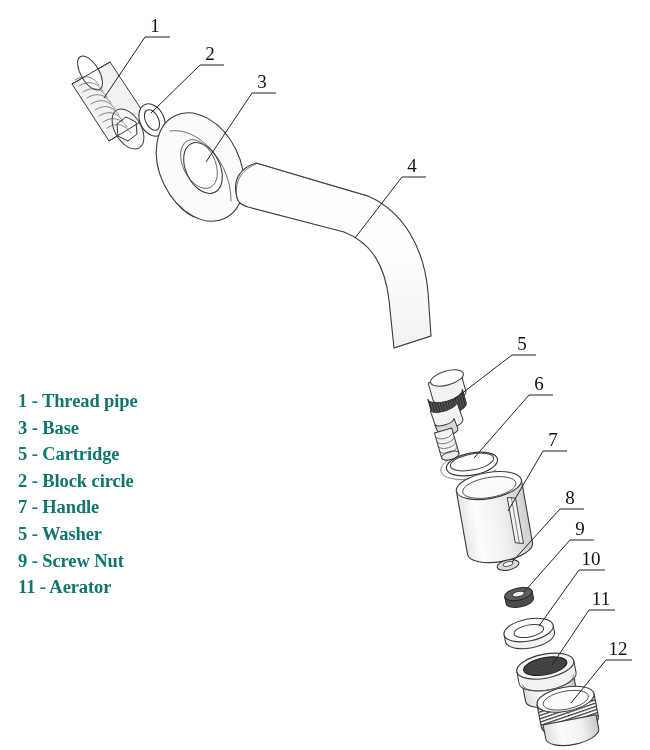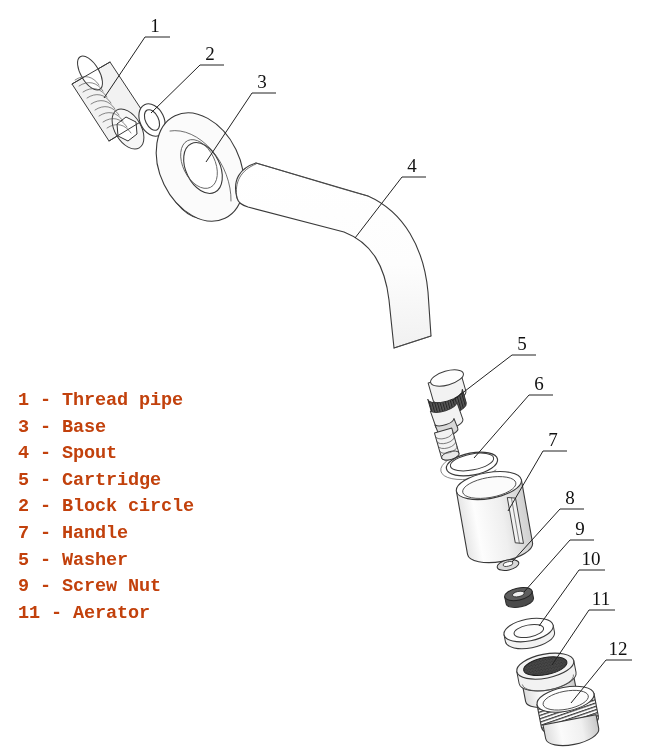--- a/index.html
+++ b/index.html
@@ -82,25 +82,25 @@
     dominant-baseline: alphabetic;
   }
   
   #legend {
     position: absolute;
     left: 18px;
     top: 388px;
     width: 300px;
   }
   .legend-row {
-    font-family: Liberation Mono, monospace;
+    font-family: Liberation Serif, serif;
     font-weight: bold;
     font-size: 18.5px;
     line-height: 26.6px;
-    color: #c2410c;
+    color: #0f766e;
     white-space: nowrap;
     letter-spacing: -0.1px;
   }
 </style>
 </head>
 <body>
 
 <div id="diagram-root">
 
   <svg class="diagram" viewBox="0 0 650 750" xmlns="http://www.w3.org/2000/svg">
@@ -341,21 +341,20 @@
       <text class="callout-num" x="591" y="565">10</text>
       <text class="callout-num" x="601" y="605">11</text>
       <text class="callout-num" x="618" y="655">12</text>
     </g>
 
   </svg>
 
   <div id="legend">
     <div class="legend-row">1 - Thread pipe</div>
     <div class="legend-row">3 - Base</div>
-    <div class="legend-row">4 - Spout</div>
     <div class="legend-row">5 - Cartridge</div>
     <div class="legend-row">2 - Block circle</div>
     <div class="legend-row">7 - Handle</div>
     <div class="legend-row">5 - Washer</div>
     <div class="legend-row">9 - Screw Nut</div>
     <div class="legend-row">11 - Aerator</div>
   </div>
 
 </div>
 

